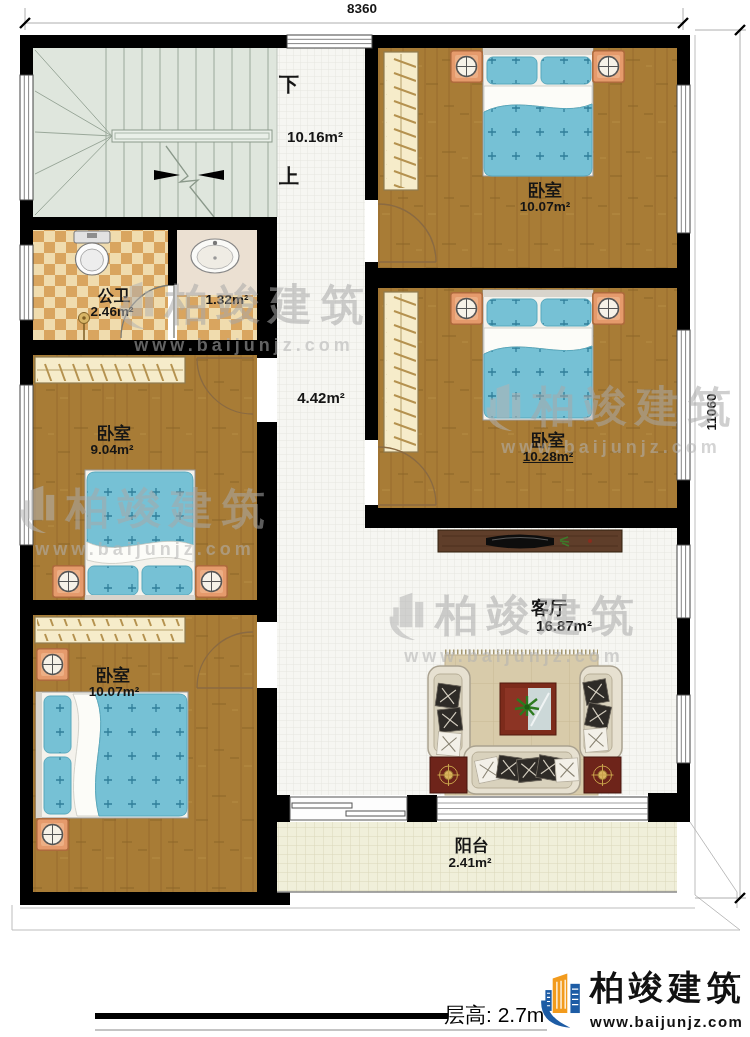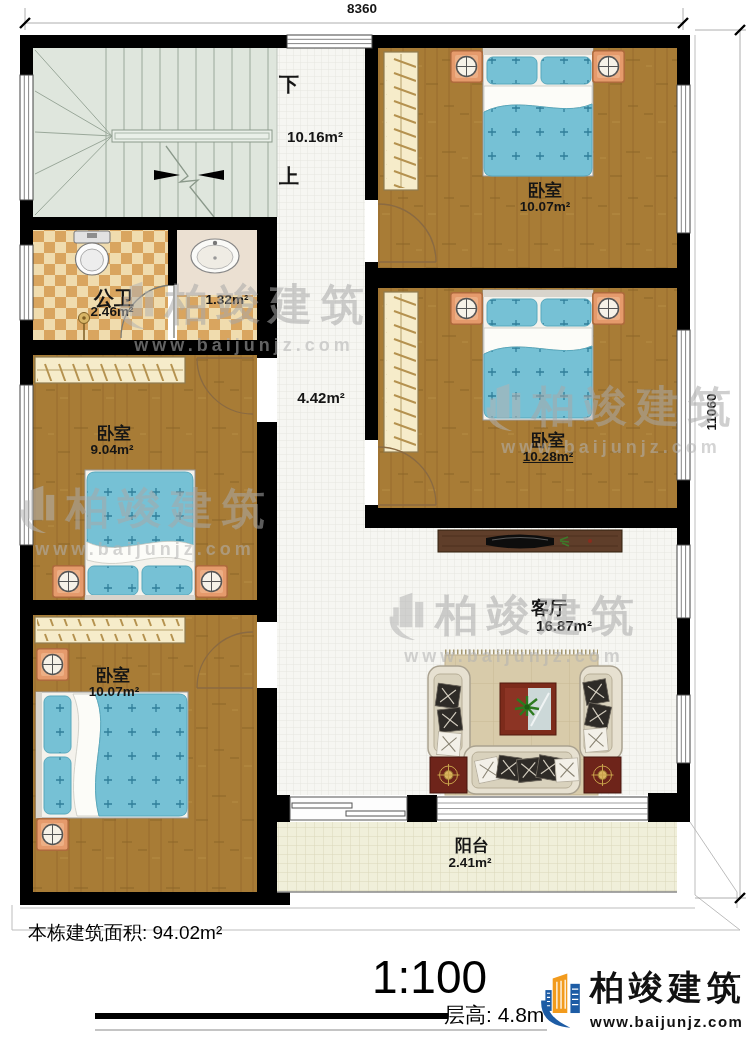--- a/index.html
+++ b/index.html
@@ -3,21 +3,21 @@
 <meta charset="utf-8">
 <style>
   html,body{margin:0;padding:0;background:#fff;}
   #stage{position:relative;width:750px;height:1037px;background:#ffffff;overflow:hidden;
          font-family:"Liberation Sans","DejaVu Sans",sans-serif;}
   #plan-svg{position:absolute;left:0;top:0;}
   .lbl{position:absolute;transform:translateX(-50%);font-weight:700;color:#151515;
        white-space:nowrap;line-height:1.05;text-align:center;}
   .room-name{font-size:17px;}
   .room-name.big{font-size:18px;}
-  .room-name.small{font-size:20px;}
+  .room-name.small{font-size:16px;}
   .room-area{font-size:13.5px;}
   .stair-dir{font-size:20px;}
   .corr-area{font-size:15px;}
   .dim{font-size:13.5px;background:#fff;padding:0 3px;}
   .dim-v{transform:translate(-50%,-50%) rotate(-90deg);}
   
   .wm{position:absolute;display:flex;flex-direction:column;align-items:center;
       opacity:.55;pointer-events:none;}
   .wm-row{display:flex;align-items:center;gap:8px;}
   .wm-brand{font-size:43px;font-weight:700;color:#a8a8a8;letter-spacing:9px;white-space:nowrap;}
@@ -429,23 +429,21 @@
 <div class="wm" style="left:385px;top:587px;">
   <div class="wm-row">
         <svg class="wm-ico" viewBox="0 0 46 55">
           <use href="#bjm" fill="#b3b3b3"></use>
         </svg>
     <span class="wm-brand">柏竣建筑</span>
       </div>
   <span class="wm-url">www.baijunjz.com</span>
 </div>
 
-<div class="ta" id="building-area">本栋建筑面积: 94.02m²</div>
-<div class="ta" id="plan-scale">1:100</div>
-<div class="ta" id="floor-height">层高: 4.8m</div>
+<div class="ta" id="floor-height">层高: 2.7m</div>
 <div id="title-bar"></div>
 <div id="title-line"></div>
 
 <div id="logo">
   <svg id="logo-mark" viewBox="0 0 46 55">
     <path d="M5 28 C4 44 15 53 33 54 C19 48 11 40 10 28 Z" fill="#1d5ca5"></path>
     <polygon points="16,7 30,2 30,40 16,40" fill="#f29b1d"></polygon>
     <path d="M20 10 V36 M24 9 V36 M28 8 V36" stroke="#ffffff" stroke-width="1.4" opacity="0.85"></path>
     <rect x="33" y="12" width="9" height="28" fill="#1d5ca5"></rect>
     <path d="M34.5 17 H40.5 M34.5 22 H40.5 M34.5 27 H40.5 M34.5 32 H40.5" stroke="#fff" stroke-width="1.2"></path>

